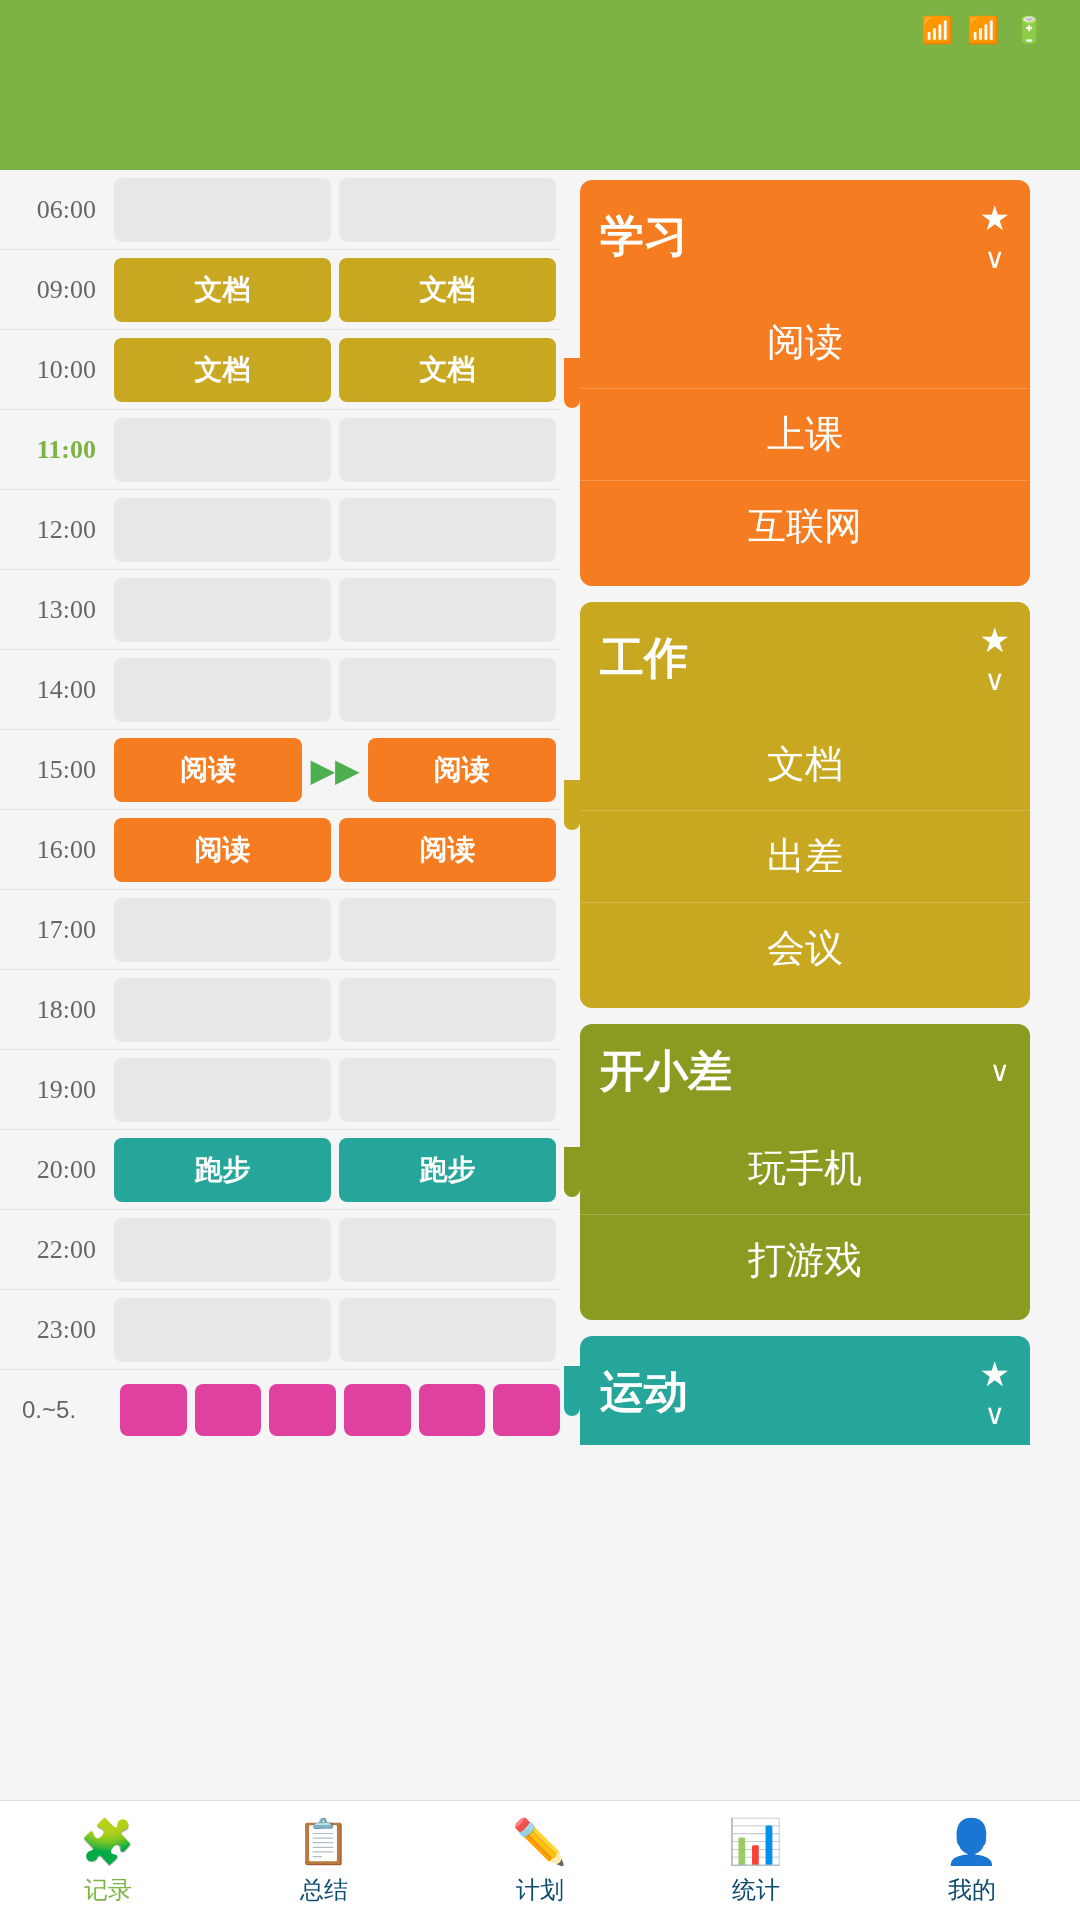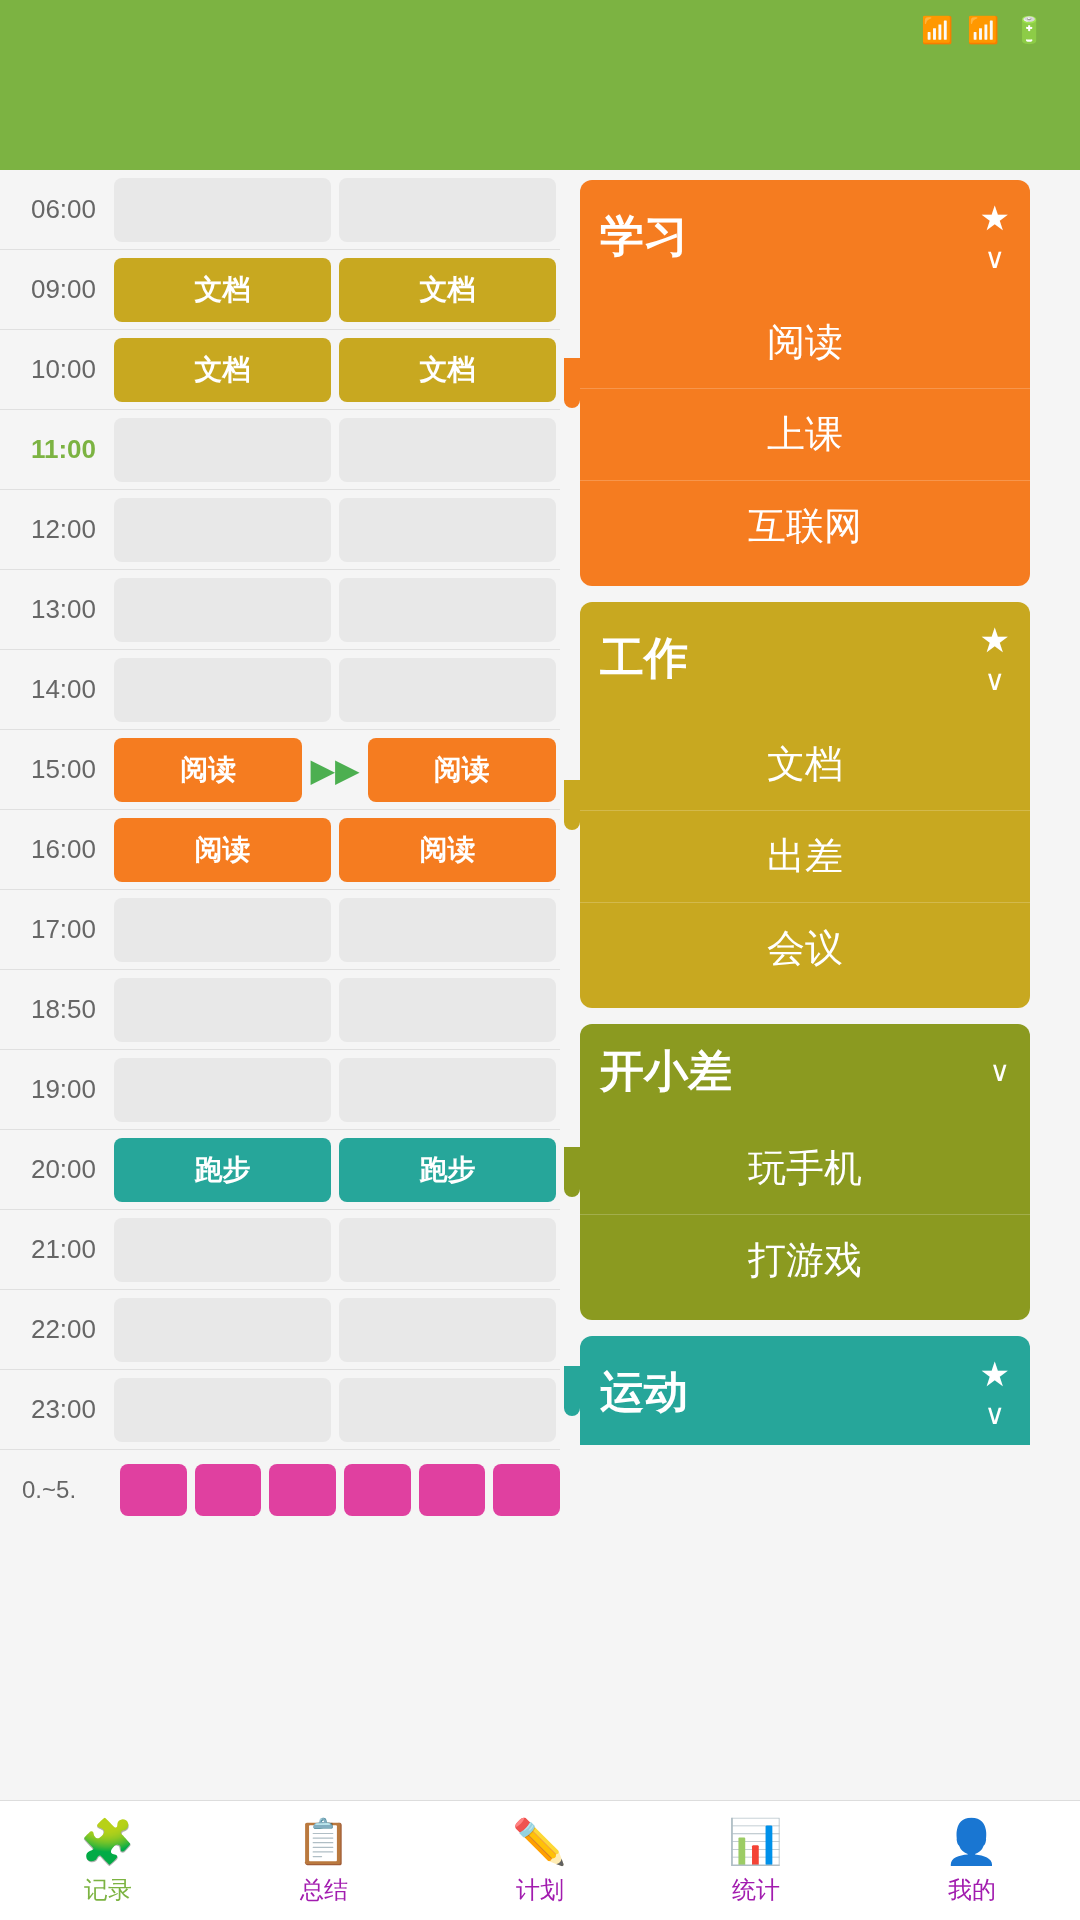--- a/index.html
+++ b/index.html
@@ -97,20 +97,21 @@
       width: 560px;
       height: 100%;
       overflow-y: auto;
       flex-shrink: 0;
     }
     .timeline-row {
       display: flex;
       align-items: center;
       height: 80px;
       border-bottom: 1px solid #e0e0e0;
+      font-family: Liberation Serif, serif;
     }
     .time-label {
       width: 110px;
       text-align: right;
       padding-right: 14px;
       font-size: 26px;
       color: #666;
       flex-shrink: 0;
     }
     .time-label.current {
@@ -261,21 +262,21 @@
       align-items: center;
       gap: 6px;
       cursor: pointer;
     }
     .nav-icon {
       font-size: 44px;
       color: #aaa;
     }
     .nav-label {
       font-size: 24px;
-      color: #a21caf;
+      color: #0c4a6e;
     }
     .nav-item.active .nav-icon { color: #7cb342; }
     .nav-item.active .nav-label { color: #7cb342; }
   </style>
 </head>
 <body>
 
 <div class="status-bar">
   <span></span>
   <div class="status-right">
@@ -354,38 +355,33 @@
         <div class="time-label">16:00</div>
         <div class="time-slot orange">阅读</div>
         <div class="time-slot orange">阅读</div>
       </div>
       <div class="timeline-row">
         <div class="time-label">17:00</div>
         <div class="time-slot empty"></div>
         <div class="time-slot empty"></div>
       </div>
       <div class="timeline-row">
-        <div class="time-label">18:50</div>
+        <div class="time-label">18:00</div>
         <div class="time-slot empty"></div>
         <div class="time-slot empty"></div>
       </div>
       <div class="timeline-row">
         <div class="time-label">19:00</div>
         <div class="time-slot empty"></div>
         <div class="time-slot empty"></div>
       </div>
       <div class="timeline-row">
         <div class="time-label">20:00</div>
         <div class="time-slot teal">跑步</div>
         <div class="time-slot teal">跑步</div>
-      </div>
-      <div class="timeline-row">
-        <div class="time-label">21:00</div>
-        <div class="time-slot empty"></div>
-        <div class="time-slot empty"></div>
       </div>
       <div class="timeline-row">
         <div class="time-label">22:00</div>
         <div class="time-slot empty"></div>
         <div class="time-slot empty"></div>
       </div>
       <div class="timeline-row">
         <div class="time-label">23:00</div>
         <div class="time-slot empty"></div>
         <div class="time-slot empty"></div>

